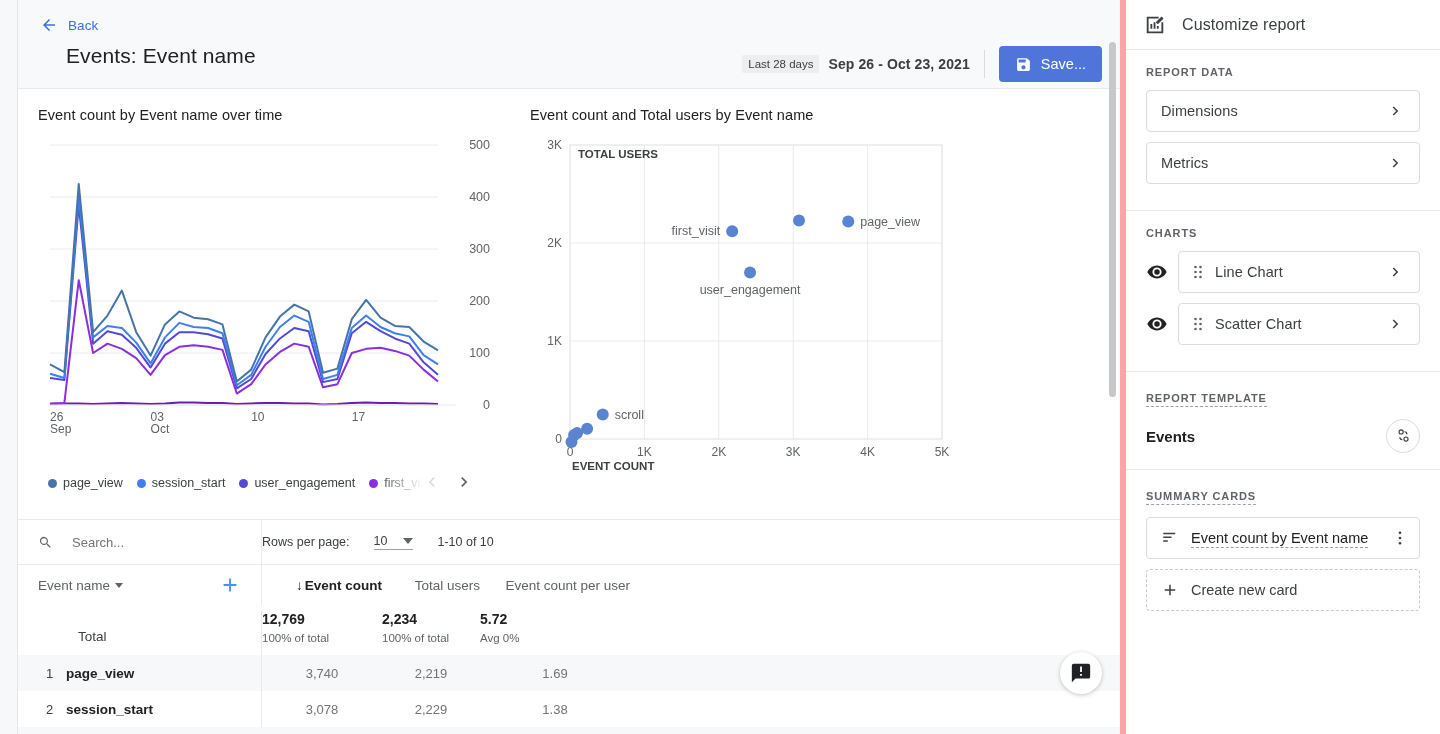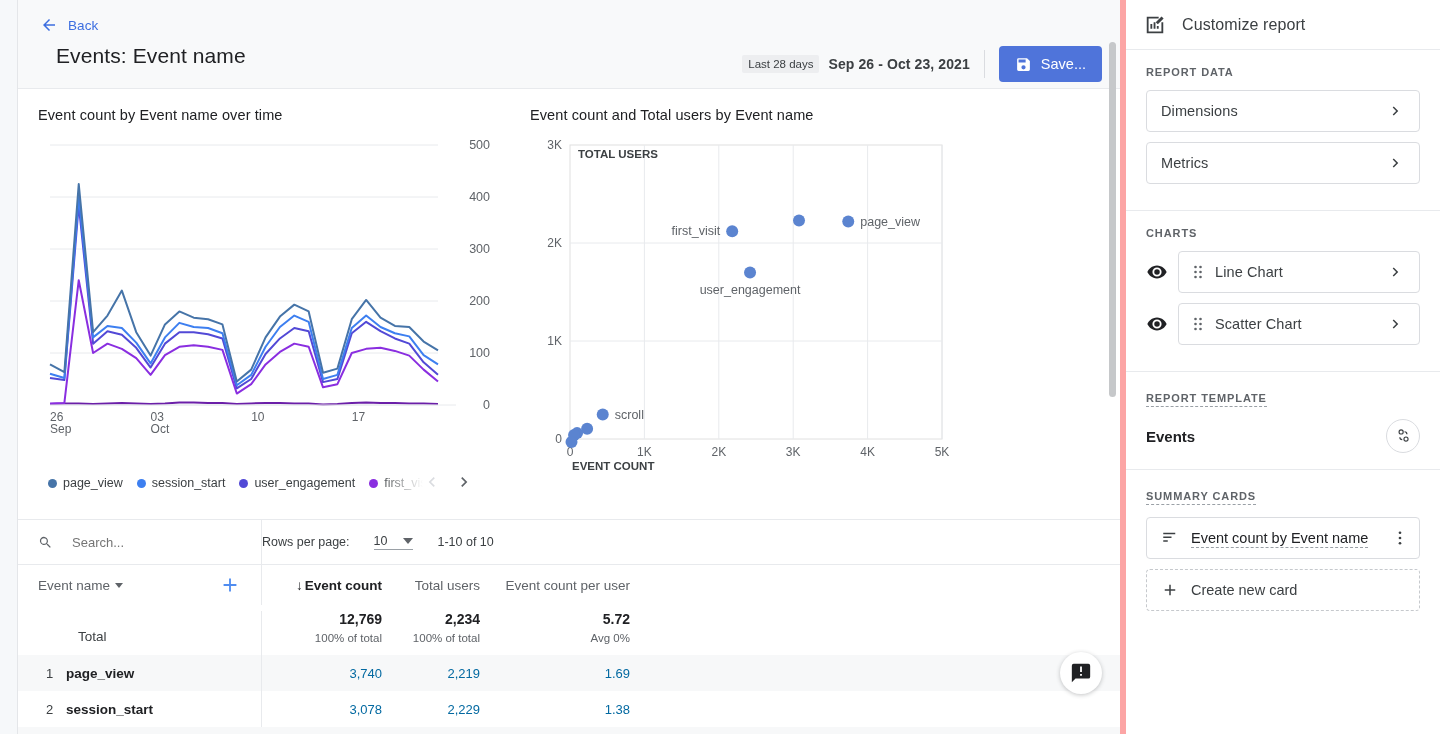--- a/index.html
+++ b/index.html
@@ -13,21 +13,21 @@
   
   .left-rail { width: 18px; height: 734px; background: #f6f8fa; border-right: 1px solid #e4e6e9; flex: none; }
 
   
   .main { width: 1102px; height: 734px; flex: none; position: relative; background: #fff; overflow: hidden; }
 
   .topbar { height: 89px; background: #f8f9fa; border-bottom: 1px solid #e8eaed; position: relative; }
   .back-row { display: flex; align-items: center; gap: 10px; padding: 16px 0 0 22px; height: 34px; }
   .back-arrow { width: 18px; height: 18px; display: block; }
   .back-label { font-size: 13.5px; color: #3c6ee0; font-weight: 500; letter-spacing: .1px; }
-  .page-title { position: absolute; left: 38px; top: 44px; font-size: 21px; color: #202124; font-weight: 400; letter-spacing: .1px; }
+  .page-title { position: absolute; left: 48px; top: 44px; font-size: 21px; color: #202124; font-weight: 400; letter-spacing: .1px; }
 
   .topbar-right { position: absolute; right: 18px; top: 46px; display: flex; align-items: center; gap: 0; }
   .daterange { display: flex; align-items: center; gap: 9px; padding-right: 14px; border-right: 1px solid #dadce0; height: 28px; }
   .chip-last { background: #edeef0; color: #3c4043; font-size: 11.5px; padding: 3px 6px; border-radius: 2px; }
   .date-text { font-size: 14px; color: #3c4043; font-weight: bold; letter-spacing: .1px; }
   .save-btn { margin-left: 14px; display: flex; align-items: center; gap: 9px; background: #4f74da; color: #fff;
     border: none; border-radius: 4px; height: 36px; padding: 0 16px; font-size: 14.5px; cursor: pointer; font-family: inherit; }
   .save-icon { width: 17px; height: 17px; display: block; }
 
   
@@ -66,30 +66,30 @@
   .th-dim-label { font-size: 13.5px; color: #5f6368; display: flex; align-items: center; gap: 5px; }
   .dim-caret { width: 0; height: 0; border-left: 4px solid transparent; border-right: 4px solid transparent; border-top: 5px solid #5f6368; }
   .plus-btn { width: 22px; height: 22px; cursor: pointer; }
   .th-metric { font-size: 13.5px; color: #5f6368; text-align: right; }
   .th-m1 { width: 120px; color: #202124; font-weight: bold; display: flex; justify-content: flex-end; align-items: center; gap: 2px; }
   .th-m2 { width: 98px; }
   .th-m3 { width: 150px; }
 
   .totals-row { display: flex; align-items: flex-start; height: 50px; padding-top: 6px; }
   .totals-dim { width: 244px; padding-left: 60px; font-size: 13.5px; color: #3c4043; border-right: 1px solid #e8eaed; height: 50px; display: flex; align-items: center; }
-  .totals-cell { text-align: right; }
+  .totals-cell { }
   .totals-val { font-size: 14px; color: #202124; font-weight: bold; }
   .totals-sub { font-size: 11.5px; color: #5f6368; margin-top: 5px; }
   .tc1 { width: 120px; } .tc2 { width: 98px; } .tc3 { width: 150px; }
 
   .trow { display: flex; align-items: center; height: 36px; }
   .trow.alt { background: #f7f8f9; }
   .td-idx { width: 48px; padding-left: 28px; font-size: 13px; color: #3c4043; }
   .td-name { width: 196px; font-size: 13.5px; color: #202124; font-weight: bold; border-right: 1px solid #e8eaed; height: 36px; display: flex; align-items: center; }
-  .td-num { text-align: right; font-size: 13px; color: #0369a1; }
+  .td-num { text-align: center; font-size: 13px; color: #737373; }
   .n1 { width: 120px; } .n2 { width: 98px; } .n3 { width: 150px; }
 
   
   .vscroll-track { position: absolute; right: 4px; top: 42px; width: 7px; height: 690px; }
   .vscroll-thumb { width: 7px; height: 355px; background: #c6c8ca; border-radius: 4px; }
 
   
   .fab { position: absolute; right: 18px; bottom: 40px; width: 42px; height: 42px; border-radius: 50%;
     background: #fff; box-shadow: 0 1px 4px rgba(60,64,67,.3); display: flex; align-items: center; justify-content: center; cursor: pointer; }
 

